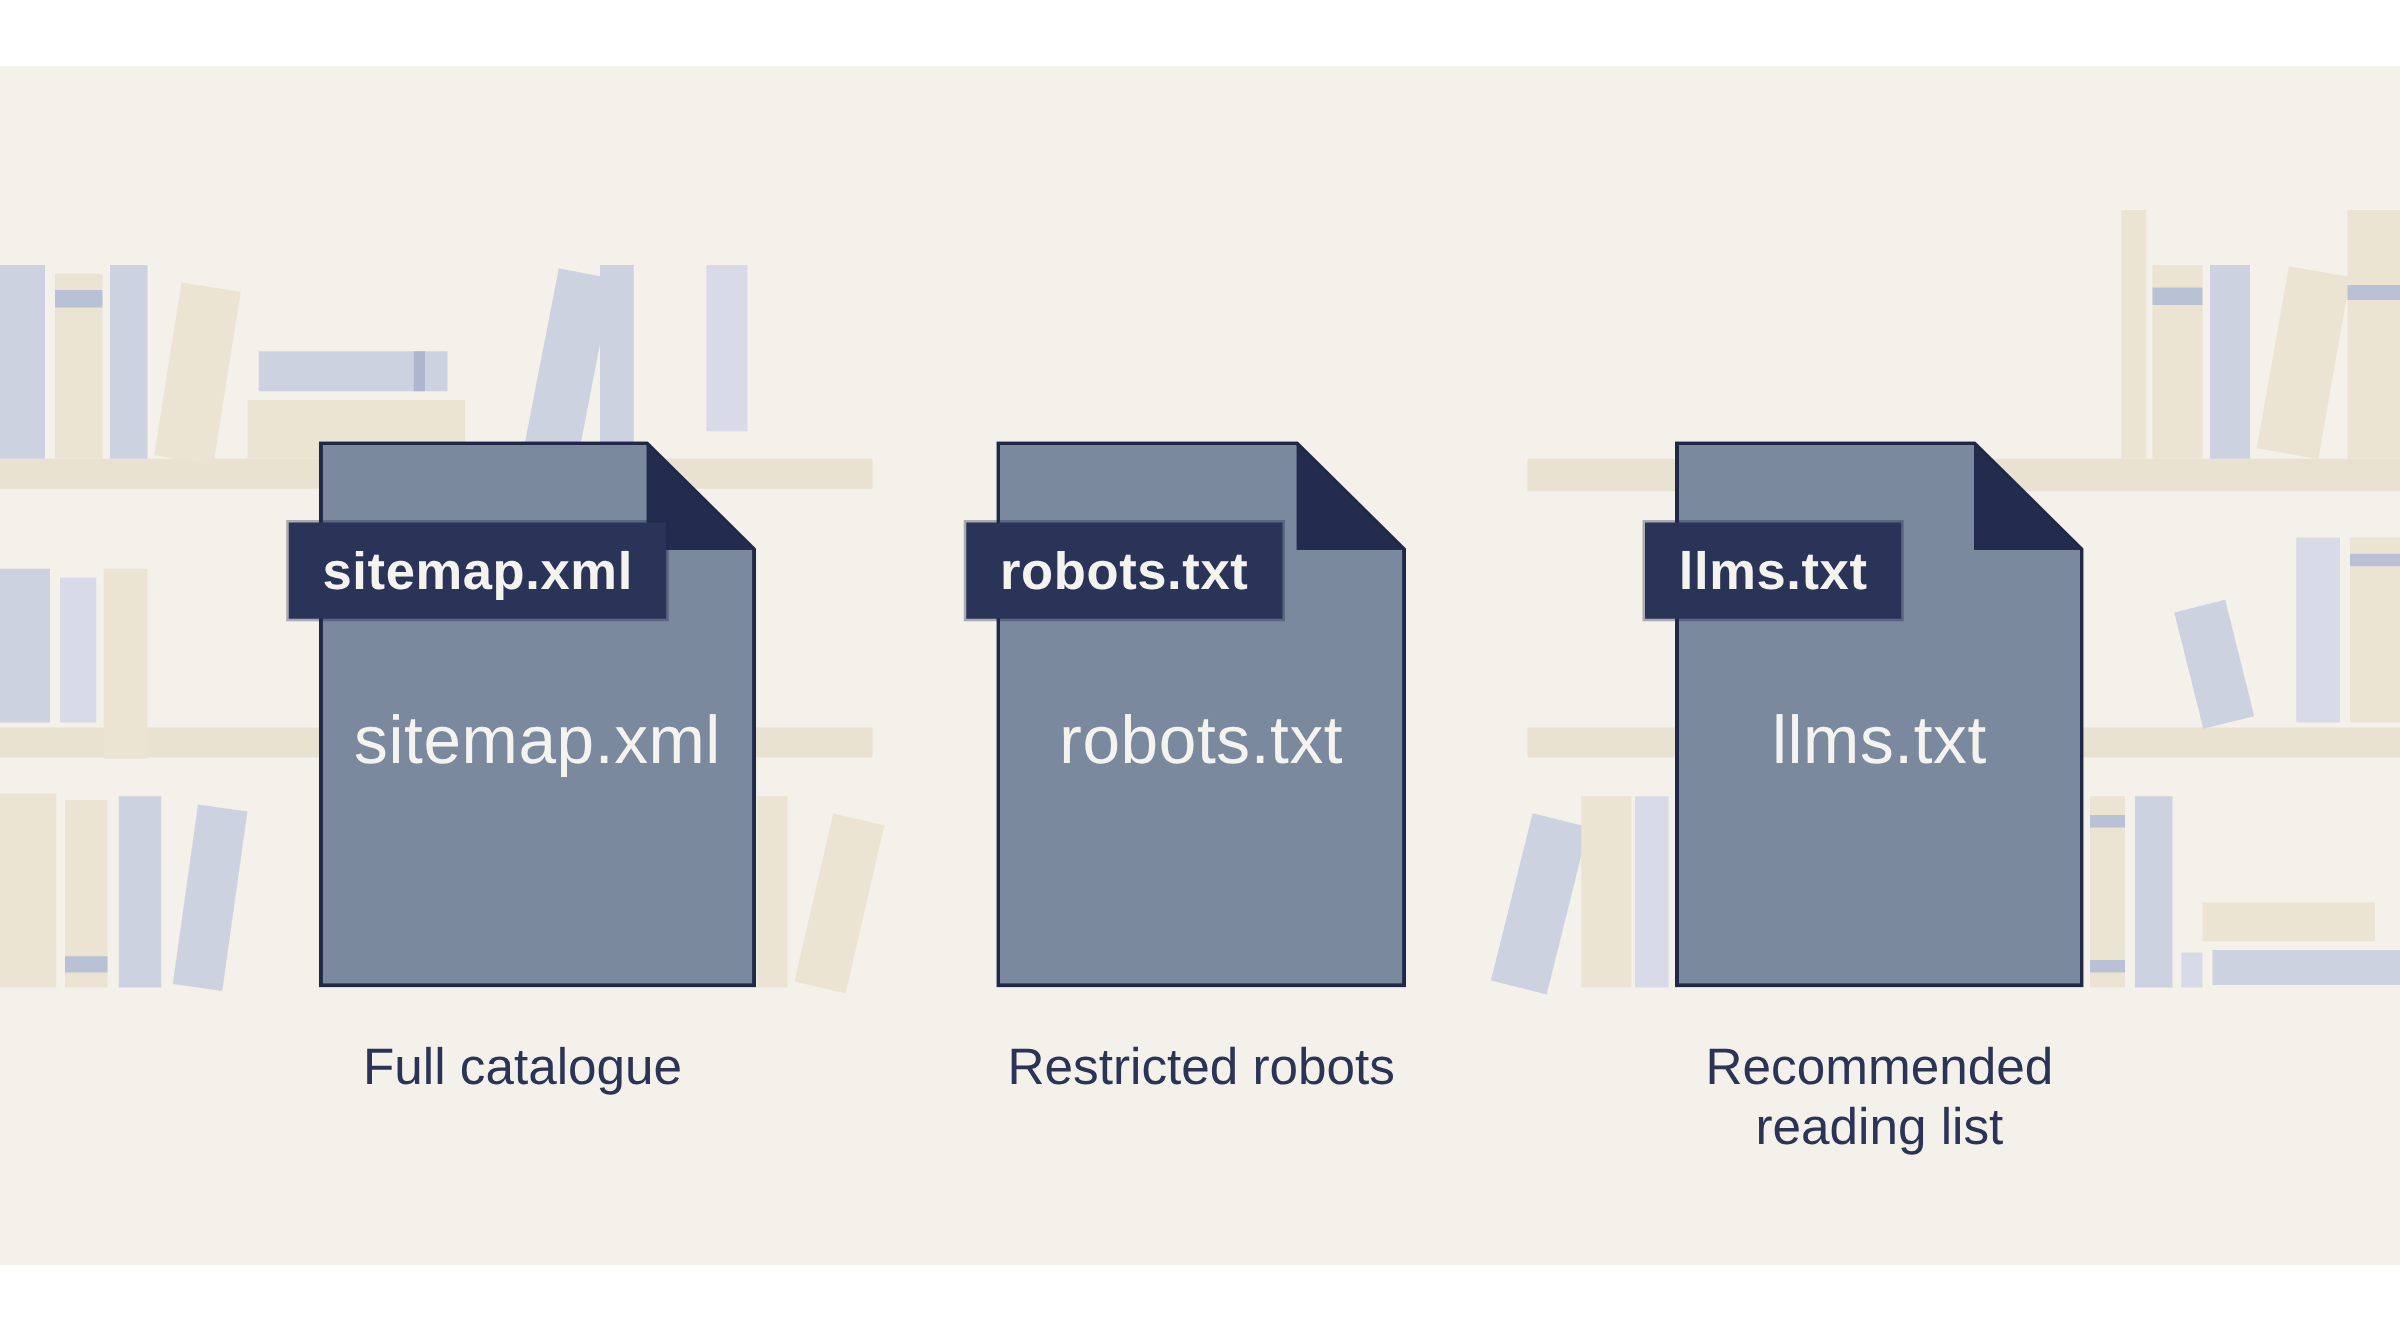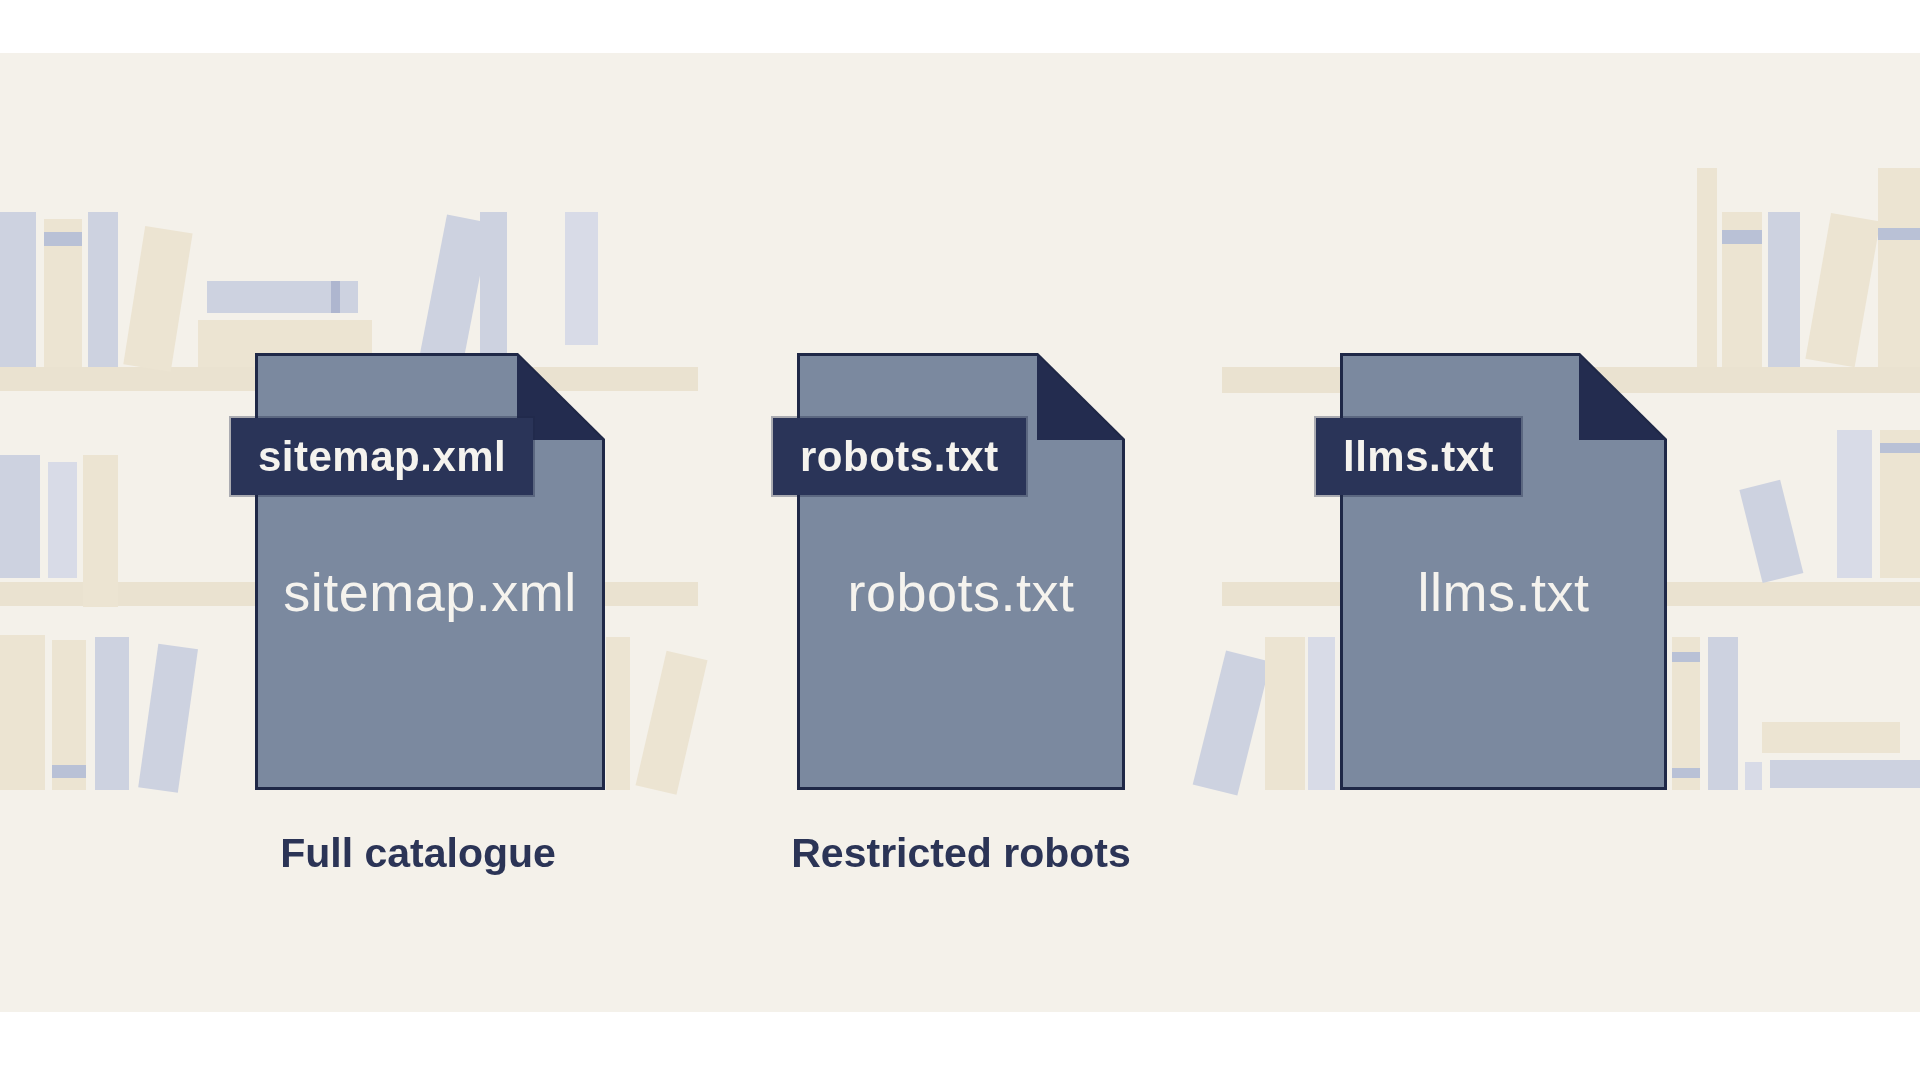--- a/index.html
+++ b/index.html
@@ -50,21 +50,21 @@
     background:#2a3458;color:#f5f3ee;
     font-size:42px;font-weight:600;letter-spacing:0.5px;
     display:flex;align-items:center;justify-content:center;
     padding:0 27px;white-space:nowrap;
     box-shadow:0 0 0 2px rgba(31,40,71,0.35);
     z-index:6;
   }
   .caption{
     position:absolute;top:477px;left:50%;transform:translateX(-50%);
     width:380px;text-align:center;
-    font-size:41px;font-weight:700;color:#2b3456;line-height:1.17;
+    font-size:41px;font-weight:400;color:#2b3456;line-height:1.17;
   }
   .doc1{left:255px;width:350px;}
   .doc2{left:797px;width:328px;}
   .doc3{left:1340px;width:327px;}
   .doc1 .caption{left:calc(50% - 12px);}
 </style>
 </head>
 <body>
 
 <div class="panel">
@@ -152,13 +152,14 @@
   <div class="caption">Restricted robots</div>
 </div>
 
 <div class="doc doc3">
   <div class="page-outer">
     <div class="page-inner"></div>
     <div class="fold"></div>
     <div class="filename">llms.txt</div>
   </div>
   <div class="tag">llms.txt</div>
+  <div class="caption">Recommended reading list</div>
 </div>
 
 </body></html>

